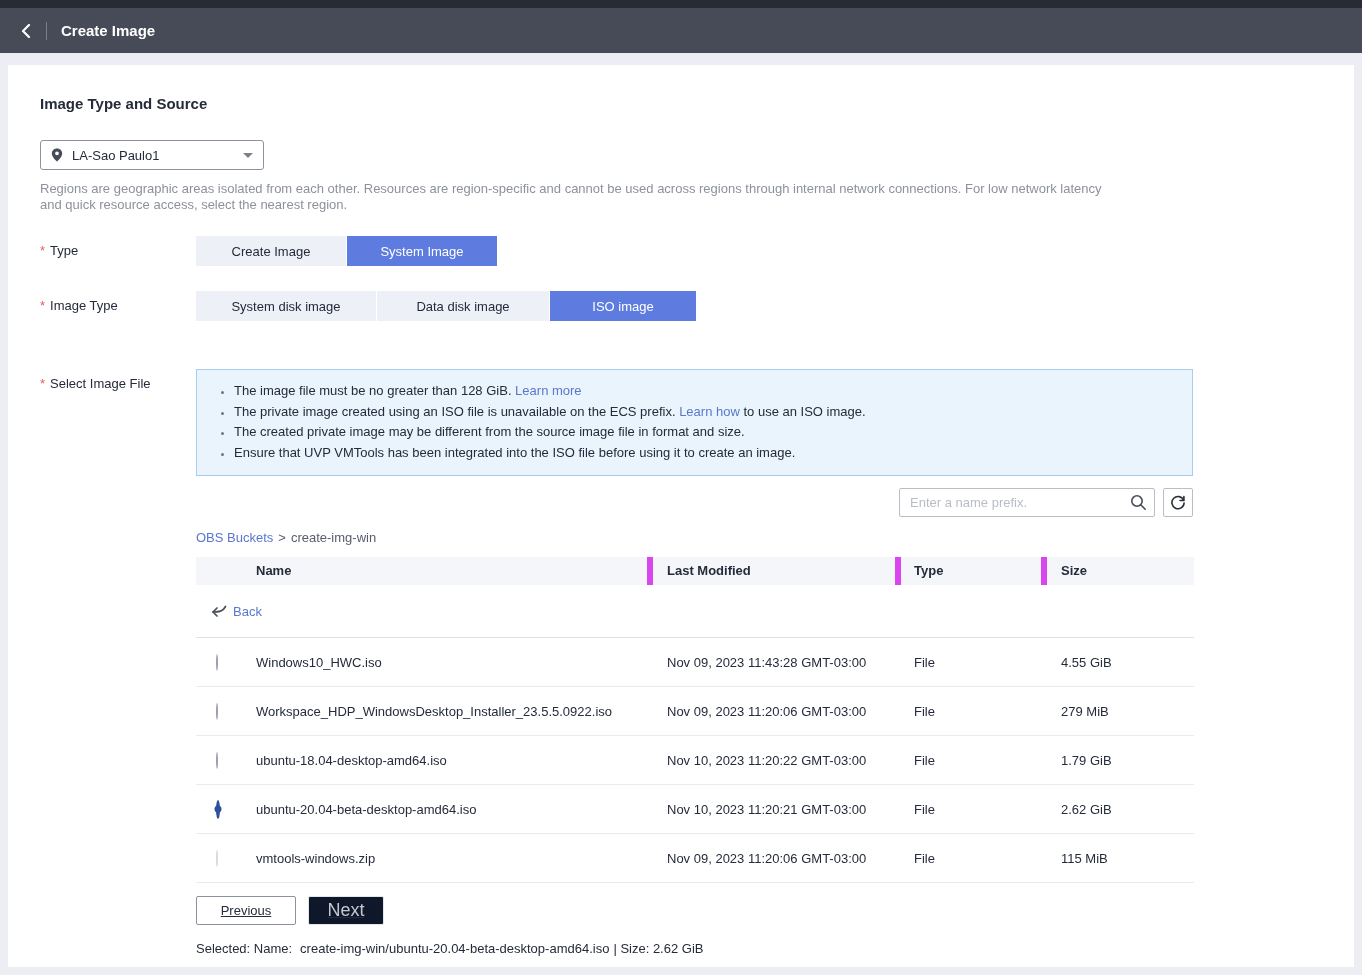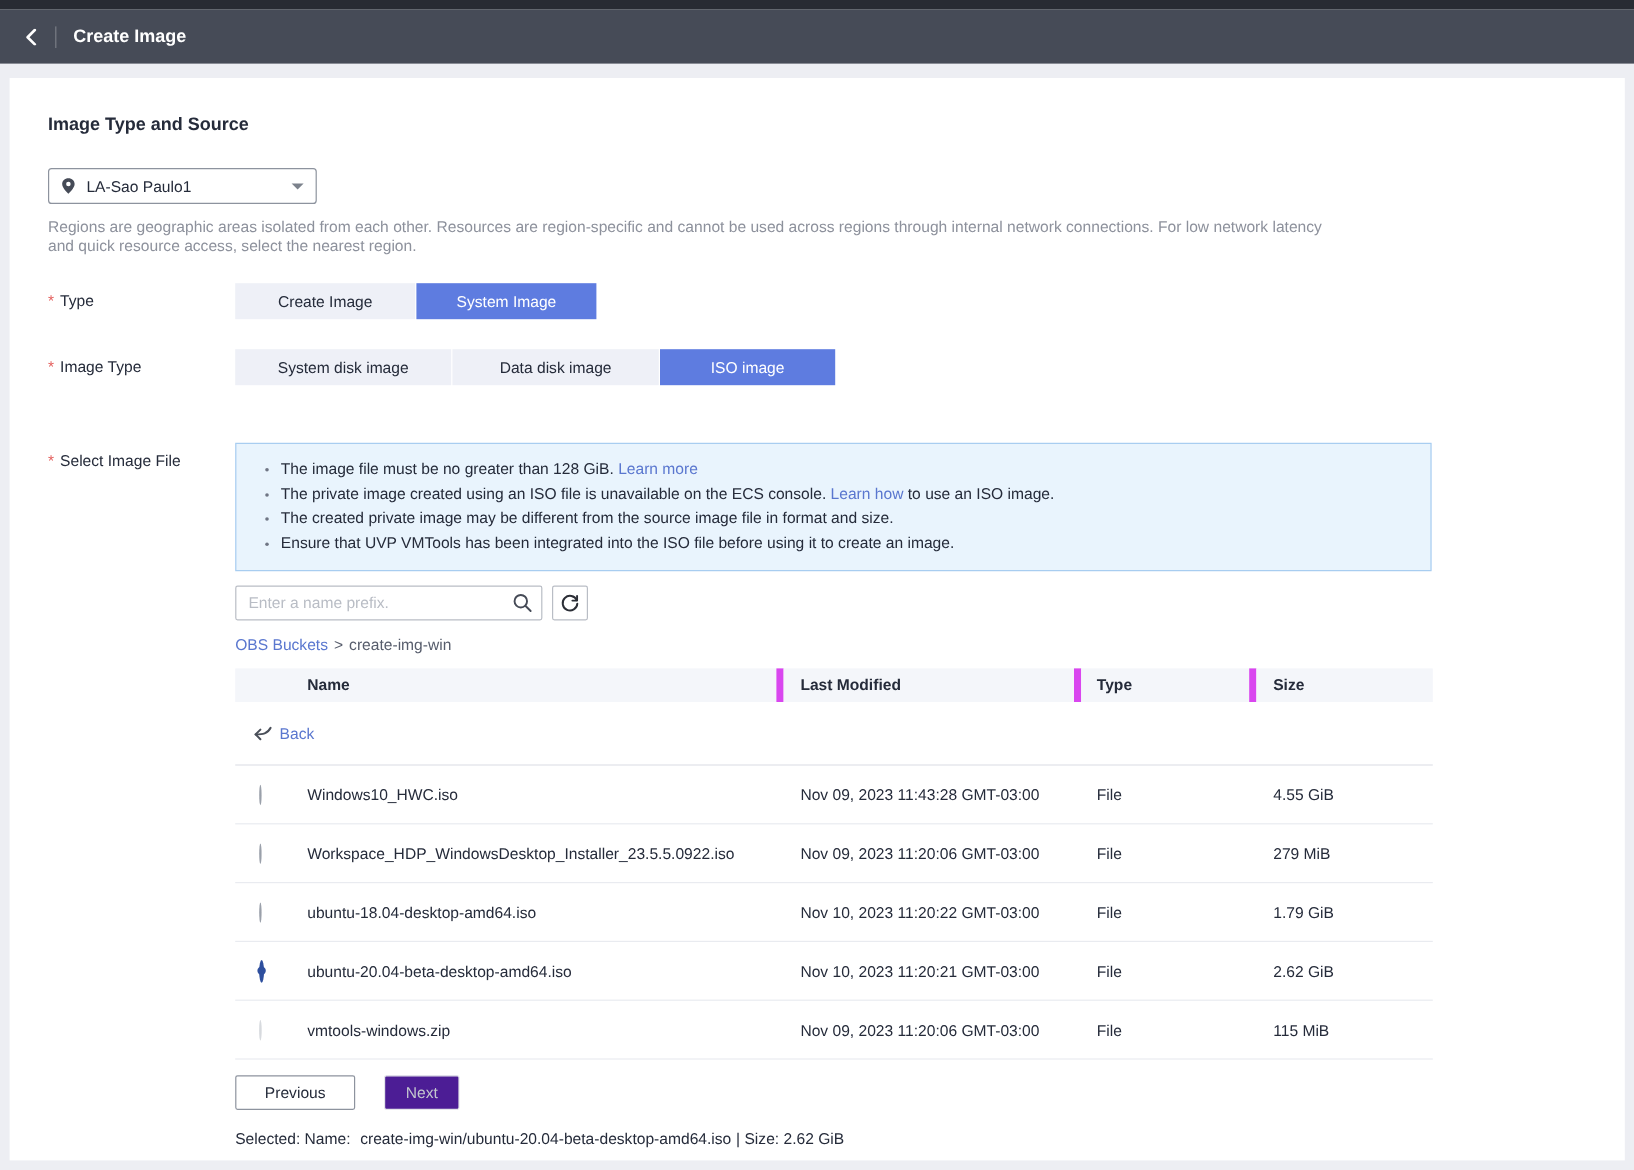--- a/index.html
+++ b/index.html
@@ -56,21 +56,21 @@
   
   .notice {
     width:997px; background:#e9f4fd; border:1px solid #a8cdf0; padding:11px 16px 12px 16px;
   }
   .notice ul { margin:0; padding-left:21px; }
   .notice li { line-height:20.5px; }
   .notice li::marker { color:#6f7584; font-size:11px; }
   .note-link { color:#5a77cf; cursor:pointer; }
 
   
-  .search-row { width:997px; margin-top:12px; display:flex; gap:8px; }
+  .search-row { width:997px; margin-top:12px; display:flex; justify-content:flex-end; gap:8px; }
   .search-wrap { width:256px; height:29px; border:1px solid #b9bdc5; border-radius:2px; background:#fff; display:flex; align-items:center; }
   .search-wrap input {
     flex:1; border:none; outline:none; padding:0 4px 0 10px; font-size:13px; font-family:inherit; color:#252b3a; background:transparent;
   }
   .search-wrap input::placeholder { color:#b9bdc5; }
   .search-btn { width:32px; height:27px; display:flex; align-items:center; justify-content:center; cursor:pointer; background:transparent; border:none; }
   .refresh-btn { width:30px; height:29px; border:1px solid #b9bdc5; border-radius:2px; background:#fff; display:flex; align-items:center; justify-content:center; cursor:pointer; }
 
   
   .breadcrumb { margin-top:13px; }
@@ -106,28 +106,28 @@
 
   .radio { width:15px; height:15px; border-radius:50%; border:1px solid #9aa0aa; background:#fff; cursor:pointer; position:relative; }
   .radio.sel { border:2px solid #2e4f9e; }
   .radio.sel::after {
     content:""; position:absolute; width:7px; height:7px; border-radius:50%; background:#2e4f9e;
     top:50%; left:50%; transform:translate(-50%,-50%);
   }
   .radio.dis { background:#eef0f3; border-color:#d7dade; }
 
   
-  .pager { margin-top:13px; display:flex; gap:24px; }
+  .pager { margin-top:13px; display:flex; gap:12px;text-decoration:underline; }
   .btn-prev {
     width:100px; height:29px; background:#fff; border:1px solid #8d939e; border-radius:2px;
     font-size:13px; font-family:inherit; color:#252b3a; cursor:pointer;
   }
   .btn-next {
-    width:63px; height:29px; background:#4c1d95; border:1px solid #e4e6ea; border-radius:2px;
-    font-size:13px; font-family:inherit; color:#c3c7ce; cursor:default;
+    width:76px; height:29px; background:#0f172a; border:1px solid #e4e6ea; border-radius:2px;
+    font-size:18px; font-family:inherit; color:#c3c7ce; cursor:default;
   }
   .summary { margin-top:16px; }
   .summary .pre { margin-right:8px; }
   .summary .sz { margin-left:4px; }
   .create-bucket { display:inline-block; margin-top:13px; color:#5a77cf; cursor:pointer; }
 
   svg { display:block; }
 </style>
 </head>
 <body>
@@ -185,21 +185,21 @@
 
   <div class="frow row-file">
     <div class="flabel">
       <span class="req">*</span><span>Select Image File</span>
     </div>
     <div>
 
       <div class="notice">
         <ul>
           <li><span>The image file must be no greater than 128 GiB. </span><a class="note-link">Learn more</a><span></span></li>
-          <li><span>The private image created using an ISO file is unavailable on the ECS console. </span><a class="note-link">Learn how</a><span> to use an ISO image.</span></li>
+          <li><span>The private image created using an ISO file is unavailable on the ECS prefix. </span><a class="note-link">Learn how</a><span> to use an ISO image.</span></li>
           <li><span>The created private image may be different from the source image file in format and size.</span></li>
           <li><span>Ensure that UVP VMTools has been integrated into the ISO file before using it to create an image.</span></li>
         </ul>
       </div>
 
       <div class="search-row">
         <div class="search-wrap">
           <input type="text" placeholder="Enter a name prefix." style="">
           <button class="search-btn">
             <svg width="17" height="17" viewBox="0 0 17 17">

